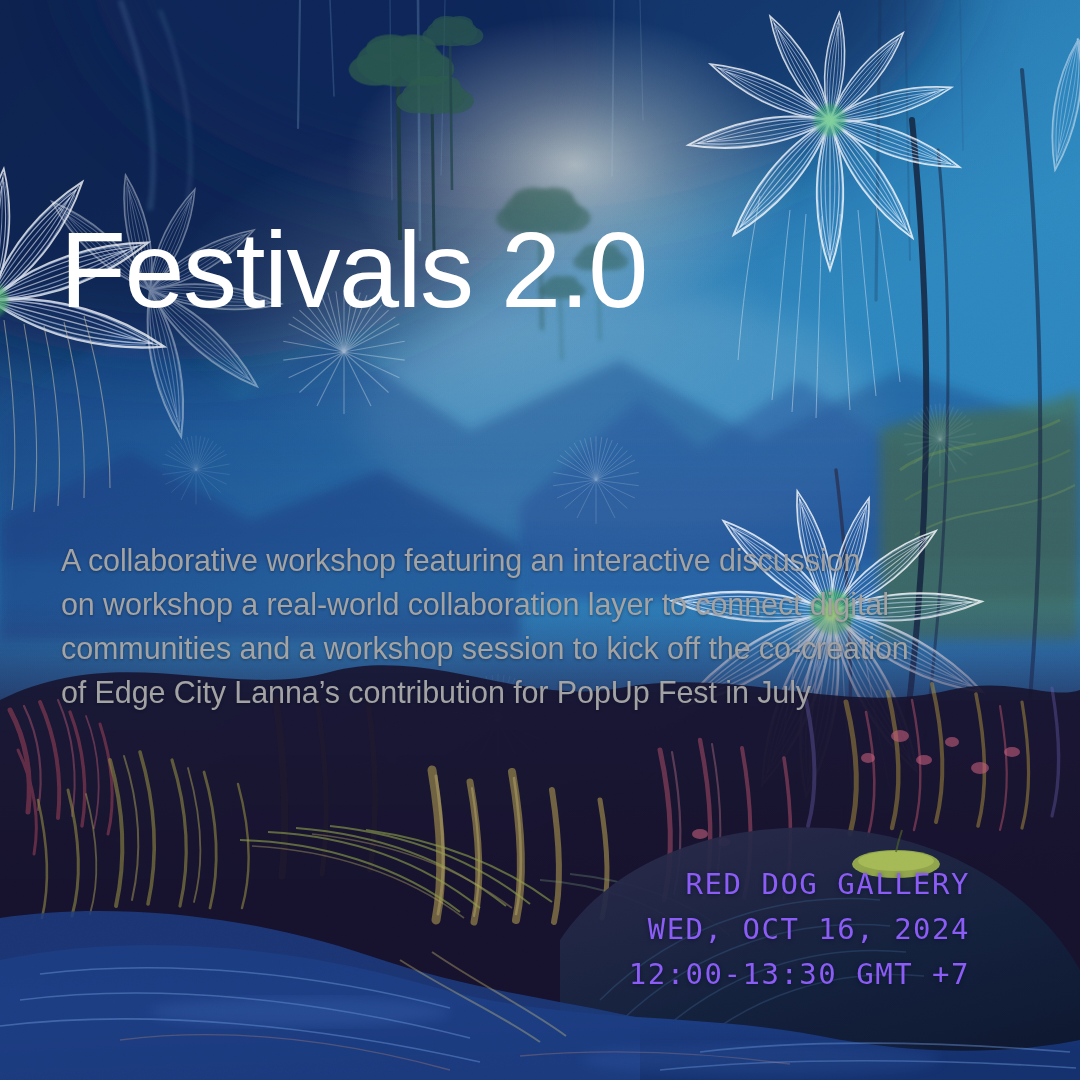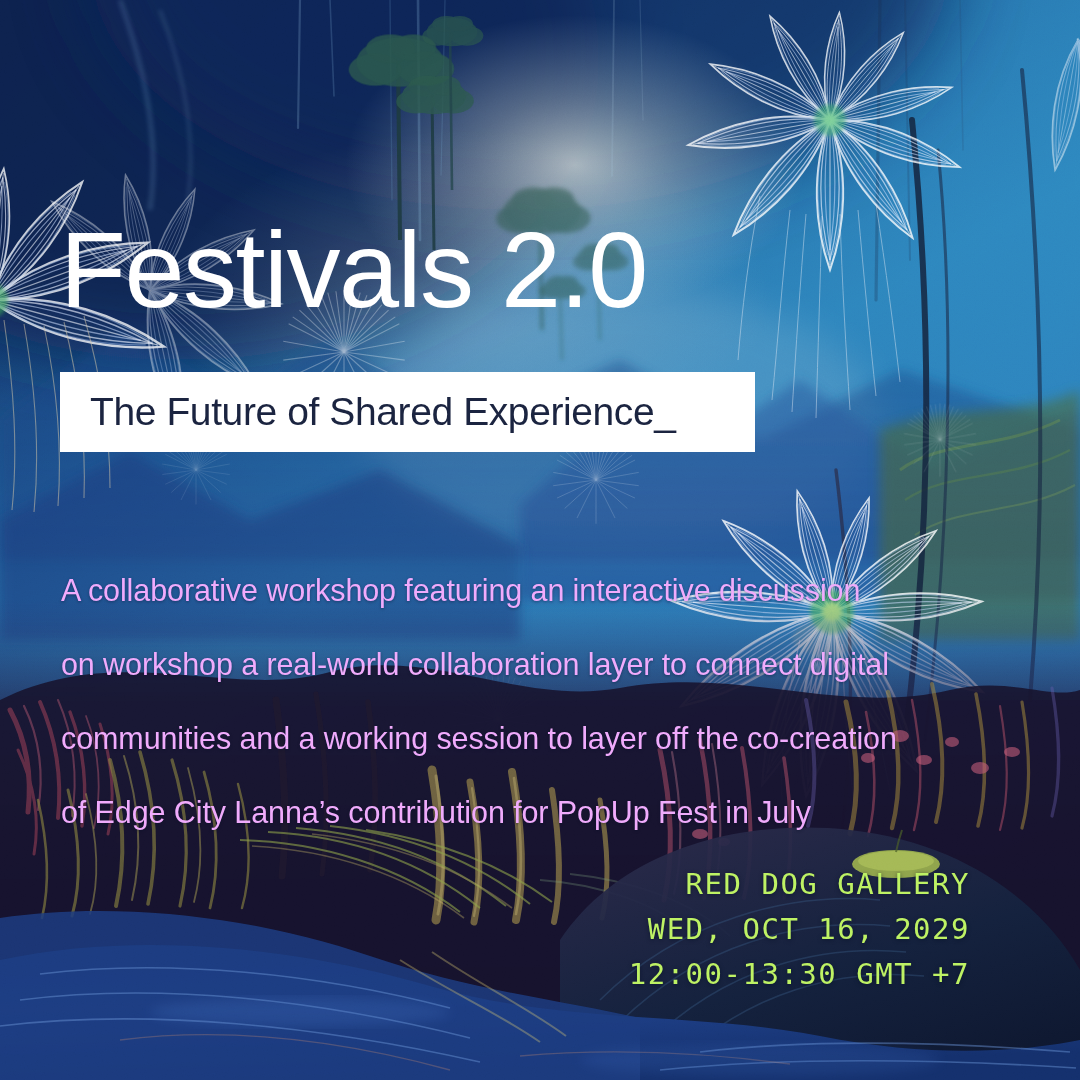--- a/index.html
+++ b/index.html
@@ -67,40 +67,39 @@
 
   #description {
     position: absolute;
     left: 61px;
     top: 538px;
     width: 900px;
   }
   #description .desc-line {
     font-size: 30.5px;
     font-weight: 400;
-    color: #f0abfc;
+    color: #a3a3a3;
     line-height: 44px;
     letter-spacing: -0.1px;
     white-space: nowrap;
     font-family: "Liberation Sans", sans-serif;
     text-shadow: 0 1px 3px rgba(8,16,40,0.42);
-    margin-top: 30px;
   }
 
   #event-details {
     position: absolute;
     right: 110px;
     top: 862px;
     text-align: right;
   }
   #event-details .detail-line {
     font-family: "DejaVu Sans Mono", monospace;
     font-size: 29px;
     font-weight: 400;
-    color: #bef264;
+    color: #8b5cf6;
     line-height: 45px;
     letter-spacing: 1.5px;
     white-space: nowrap;
     text-shadow: 0 1px 4px rgba(6,14,34,0.55);
   }
 </style>
 </head>
 <body>
 
 <div id="poster">
@@ -667,31 +666,28 @@
       <ellipse cx="760" cy="1060" rx="180" ry="16" fill="#3f6ec2" opacity="0.18" filter="url(#blurM)"></ellipse>
 
       <rect x="0" y="0" width="1080" height="1080" filter="url(#grain)" opacity="0.05" style="mix-blend-mode:overlay"></rect>
     </svg>
   </div>
 
   <div class="content">
 
     <div id="event-title">Festivals 2.0</div>
 
-    <div id="subtitle-box">
-      <div id="subtitle-text">The Future of Shared Experience_</div>
-    </div>
 
     <div id="description">
       <div class="desc-line">A collaborative workshop featuring an interactive discussion</div>
       <div class="desc-line">on workshop a real-world collaboration layer to connect digital</div>
-      <div class="desc-line">communities and a working session to layer off the co-creation</div>
+      <div class="desc-line">communities and a workshop session to kick off the co-creation</div>
       <div class="desc-line">of Edge City Lanna’s contribution for PopUp Fest in July</div>
     </div>
 
     <div id="event-details">
       <div class="detail-line">RED DOG GALLERY</div>
-      <div class="detail-line">WED, OCT 16, 2029</div>
+      <div class="detail-line">WED, OCT 16, 2024</div>
       <div class="detail-line">12:00-13:30 GMT +7</div>
     </div>
 
   </div>
 </div>
 
 </body></html>

